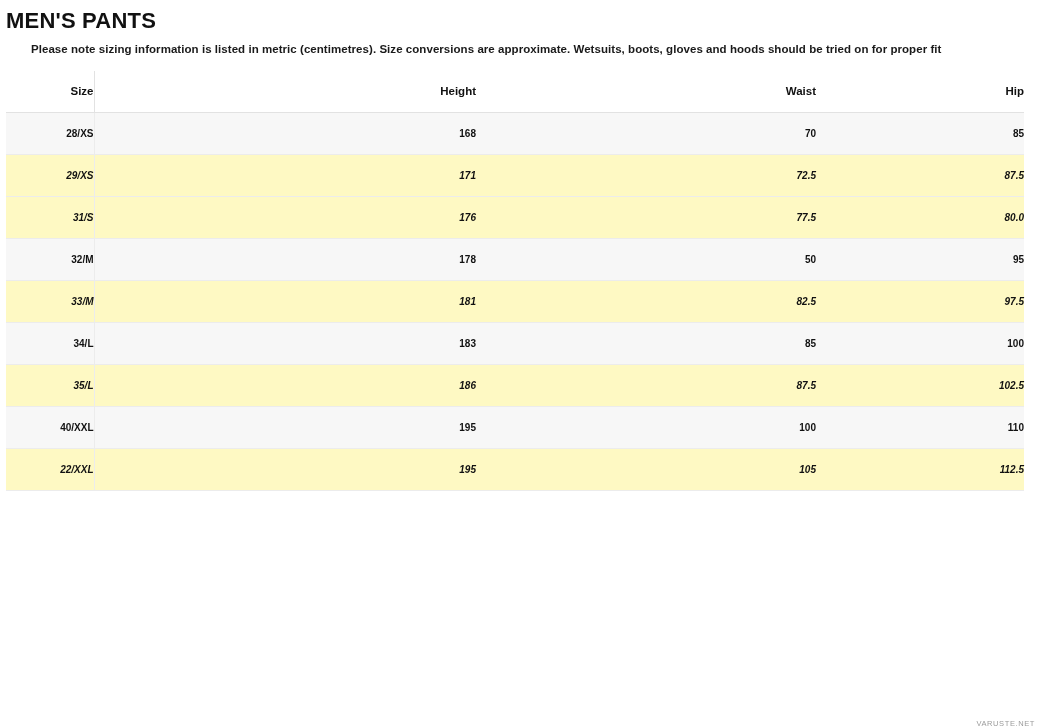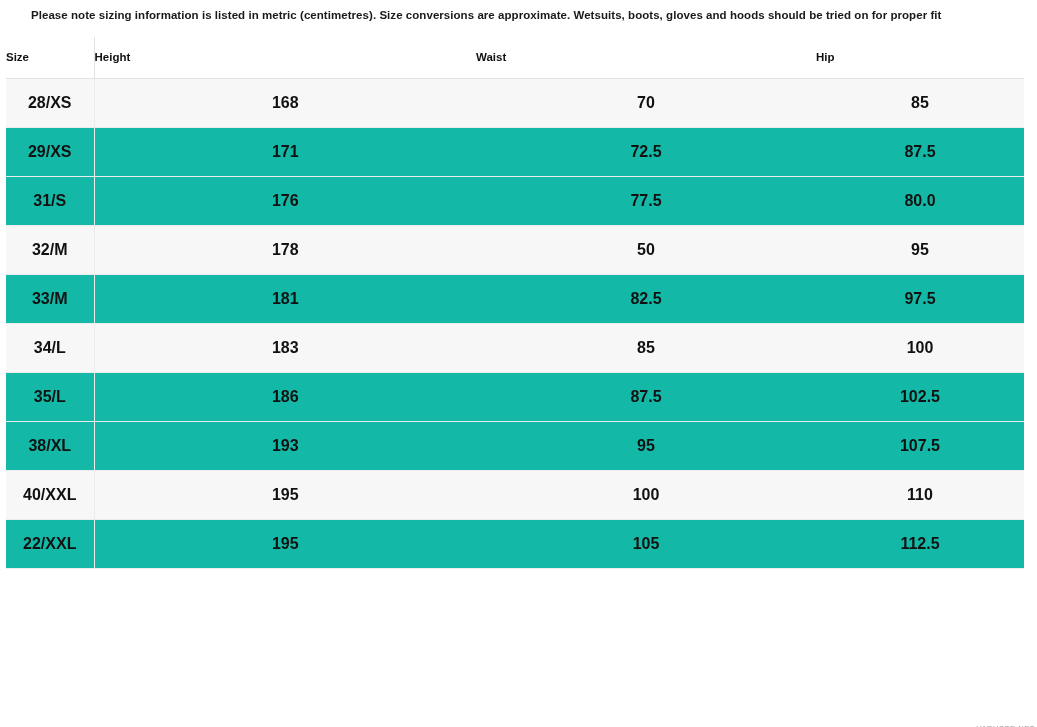--- a/index.html
+++ b/index.html
@@ -45,60 +45,62 @@
     table-layout: fixed;
   }
   table.size-table col.c-size { width: 88px; }
   table.size-table col.c-height { width: 382px; }
   table.size-table col.c-waist { width: 340px; }
   table.size-table col.c-hip { width: 208px; }
 
   table.size-table thead th {
     font-size: 11.5px;
     font-weight: bold;
-    text-align: left;
+    text-align: right;
     padding: 14px 0 15px 0;
     border-bottom: 1px solid #e2e2e2;
     color: #111111;
   }
   table.size-table thead th.col-size {
     border-right: 1px solid #e2e2e2;
   }
   table.size-table tbody td {
-    font-size: 16px;
+    font-size: 10px;
     font-weight: bold;
-    text-align: center;
+    text-align: right;
     padding: 15px 0 15px 0;
     border-bottom: 1px solid #ececec;
     color: #111111;
   }
   table.size-table tbody td.col-size {
     border-right: 1px solid #ececec;
   }
   table.size-table tbody tr.odd td {
     background: #f7f7f7;
   }
   table.size-table tbody tr.even td {
-    background: #14b8a6;
+    background: #fef9c3;
+    font-style: italic;
   }
   .watermark {
     position: absolute;
     right: 2px;
     bottom: 3px;
     font-size: 7.5px;
     letter-spacing: 0.6px;
     color: #9b9b9b;
     font-family: "Liberation Sans", sans-serif;
   }
 </style>
 </head>
 <body>
 
 <div class="page">
 
+  <h1 class="title">MEN'S PANTS</h1>
   <p class="subtitle">Please note sizing information is listed in metric (centimetres). Size conversions are approximate. Wetsuits, boots, gloves and hoods should be tried on for proper fit</p>
 
   <table class="size-table">
     <colgroup>
       <col class="c-size">
       <col class="c-height">
       <col class="c-waist">
       <col class="c-hip">
     </colgroup>
     <thead>
@@ -145,26 +147,20 @@
         <td>183</td>
         <td>85</td>
         <td>100</td>
       </tr>
       <tr class="even">
         <td class="col-size">35/L</td>
         <td>186</td>
         <td>87.5</td>
         <td>102.5</td>
       </tr>
-      <tr class="even">
-        <td class="col-size">38/XL</td>
-        <td>193</td>
-        <td>95</td>
-        <td>107.5</td>
-      </tr>
       <tr class="odd">
         <td class="col-size">40/XXL</td>
         <td>195</td>
         <td>100</td>
         <td>110</td>
       </tr>
       <tr class="even">
         <td class="col-size">22/XXL</td>
         <td>195</td>
         <td>105</td>

